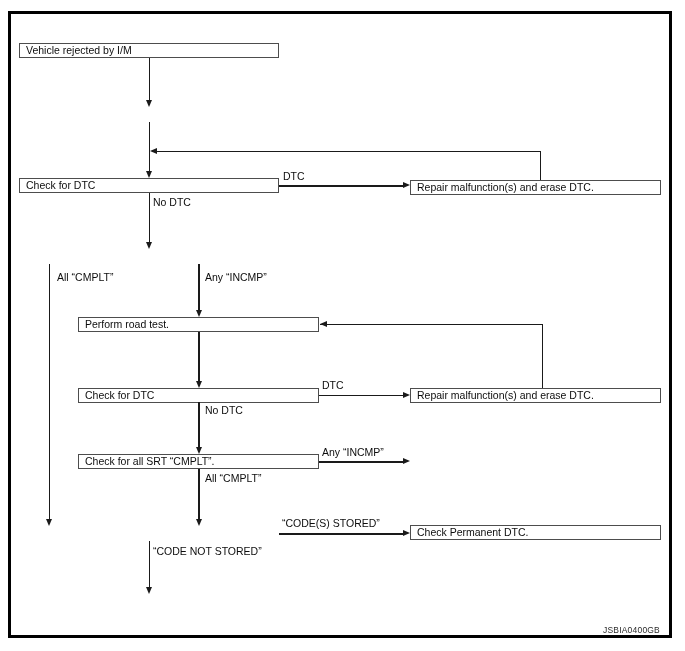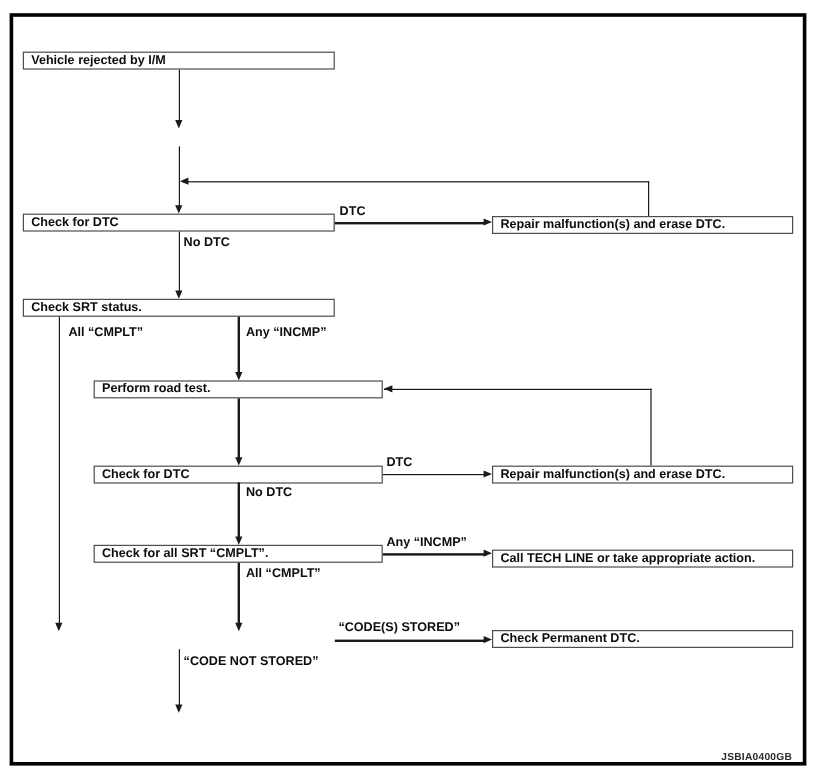--- a/index.html
+++ b/index.html
@@ -8,21 +8,20 @@
     background: #ffffff;
     font-family: "Liberation Sans", sans-serif;
   }
   #canvas {
     position: relative;
     width: 685px;
     height: 651px;
     background: #ffffff;
     overflow: hidden;
     color: #111;
-    font-weight: bold;
   }
   .frame {
     position: absolute;
     left: 8px;
     top: 11px;
     width: 658px;
     height: 621px;
     border: 3px solid #000;
   }
   .node {
@@ -85,27 +84,25 @@
   }
 </style>
 </head>
 <body>
 
 <div id="canvas">
   <div class="frame"></div>
 
   <div class="node col-l" style="top:43px">Vehicle rejected by I/M</div>
   <div class="node col-l" style="top:178px">Check for DTC</div>
-  <div class="node col-l" style="top:249px">Check SRT status.</div>
   <div class="node col-m" style="top:317px">Perform road test.</div>
   <div class="node col-m" style="top:388px">Check for DTC</div>
   <div class="node col-m" style="top:454px">Check for all SRT “CMPLT”.</div>
   <div class="node col-r" style="top:180px">Repair malfunction(s) and erase DTC.</div>
   <div class="node col-r" style="top:388px">Repair malfunction(s) and erase DTC.</div>
-  <div class="node col-r" style="top:458px">Call TECH LINE or take appropriate action.</div>
   <div class="node col-r" style="top:525px">Check Permanent DTC.</div>
 
   <div class="vline" style="left:148.5px; top:58px;  height:44px"></div>
   <div class="vline" style="left:148.5px; top:122px; height:51px"></div>
   <div class="vline" style="left:148.5px; top:193px; height:51px"></div>
   <div class="vline" style="left:48.5px;  top:264px; height:257px"></div>
   <div class="vline" style="left:198px;   top:264px; height:48px"></div>
   <div class="vline" style="left:198px;   top:332px; height:51px"></div>
   <div class="vline" style="left:198px;   top:402px; height:47px"></div>
   <div class="vline" style="left:198px;   top:469px; height:52px"></div>

